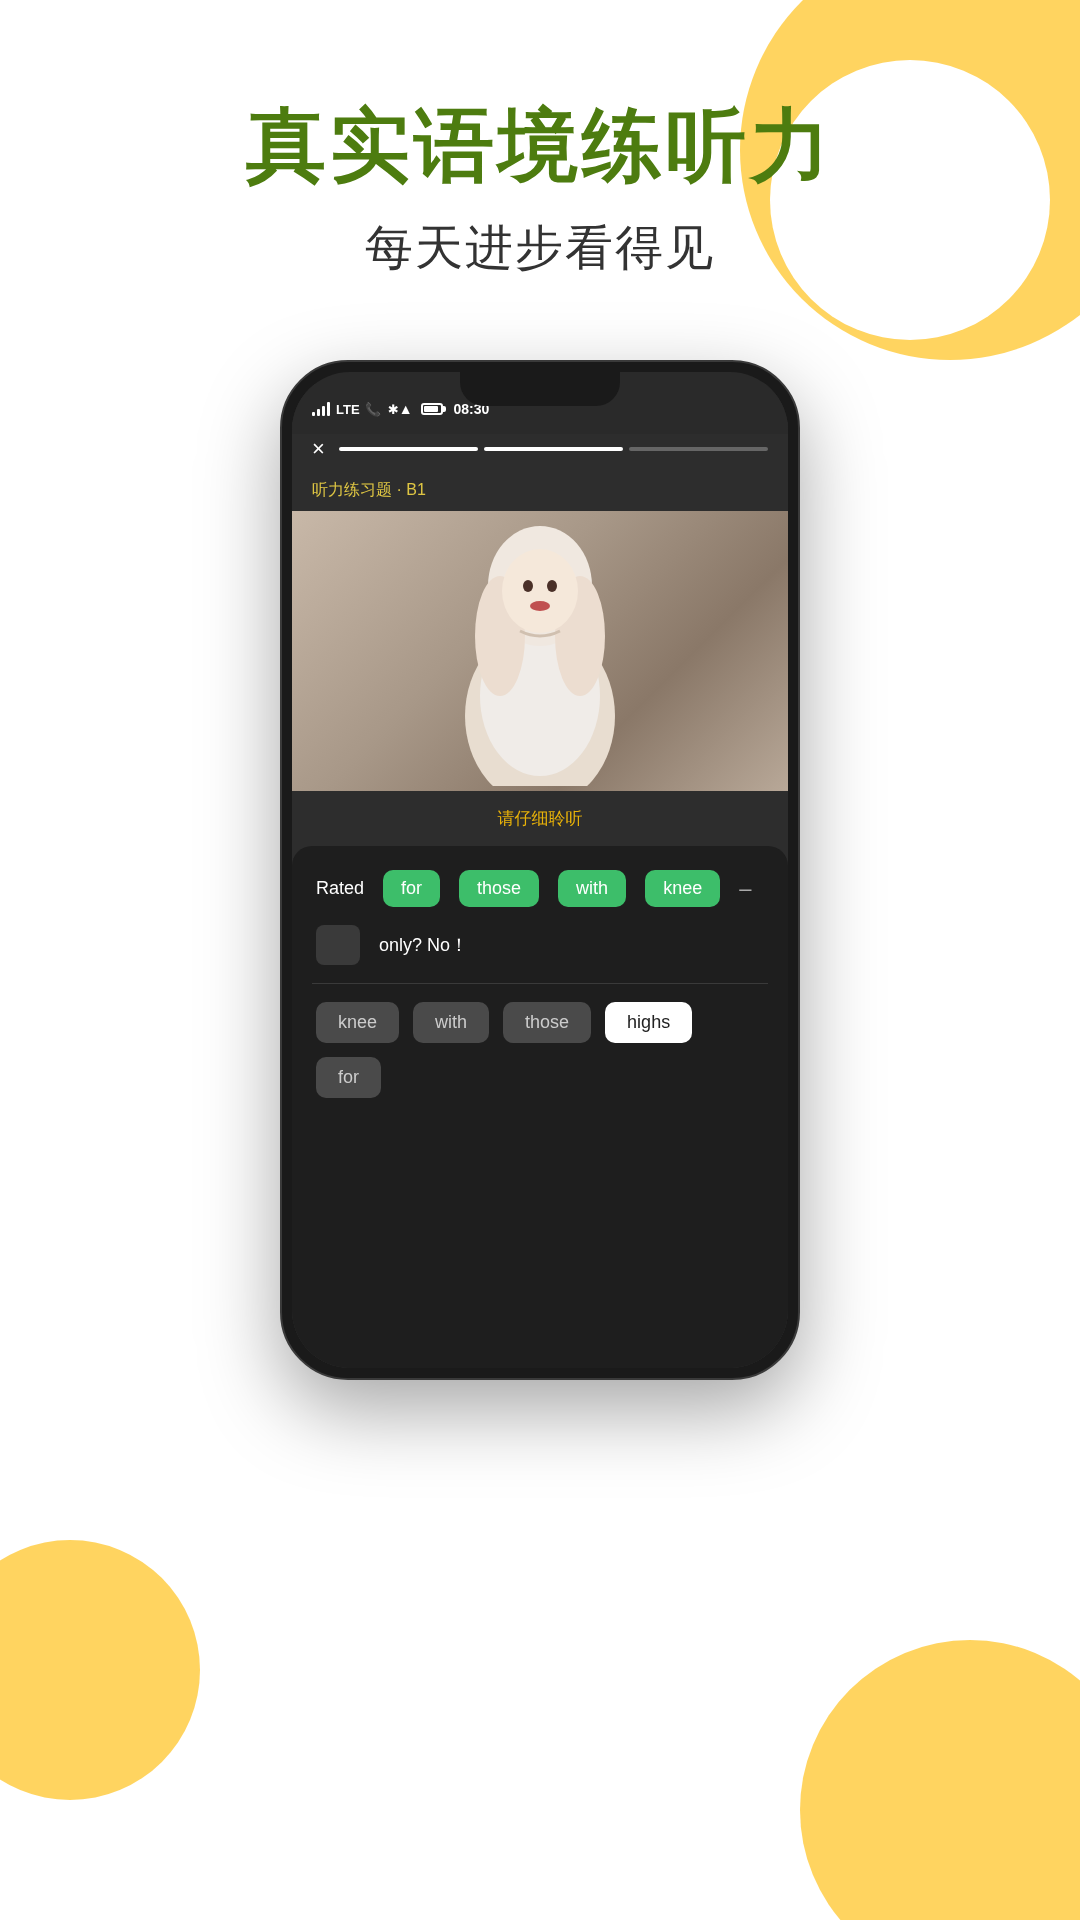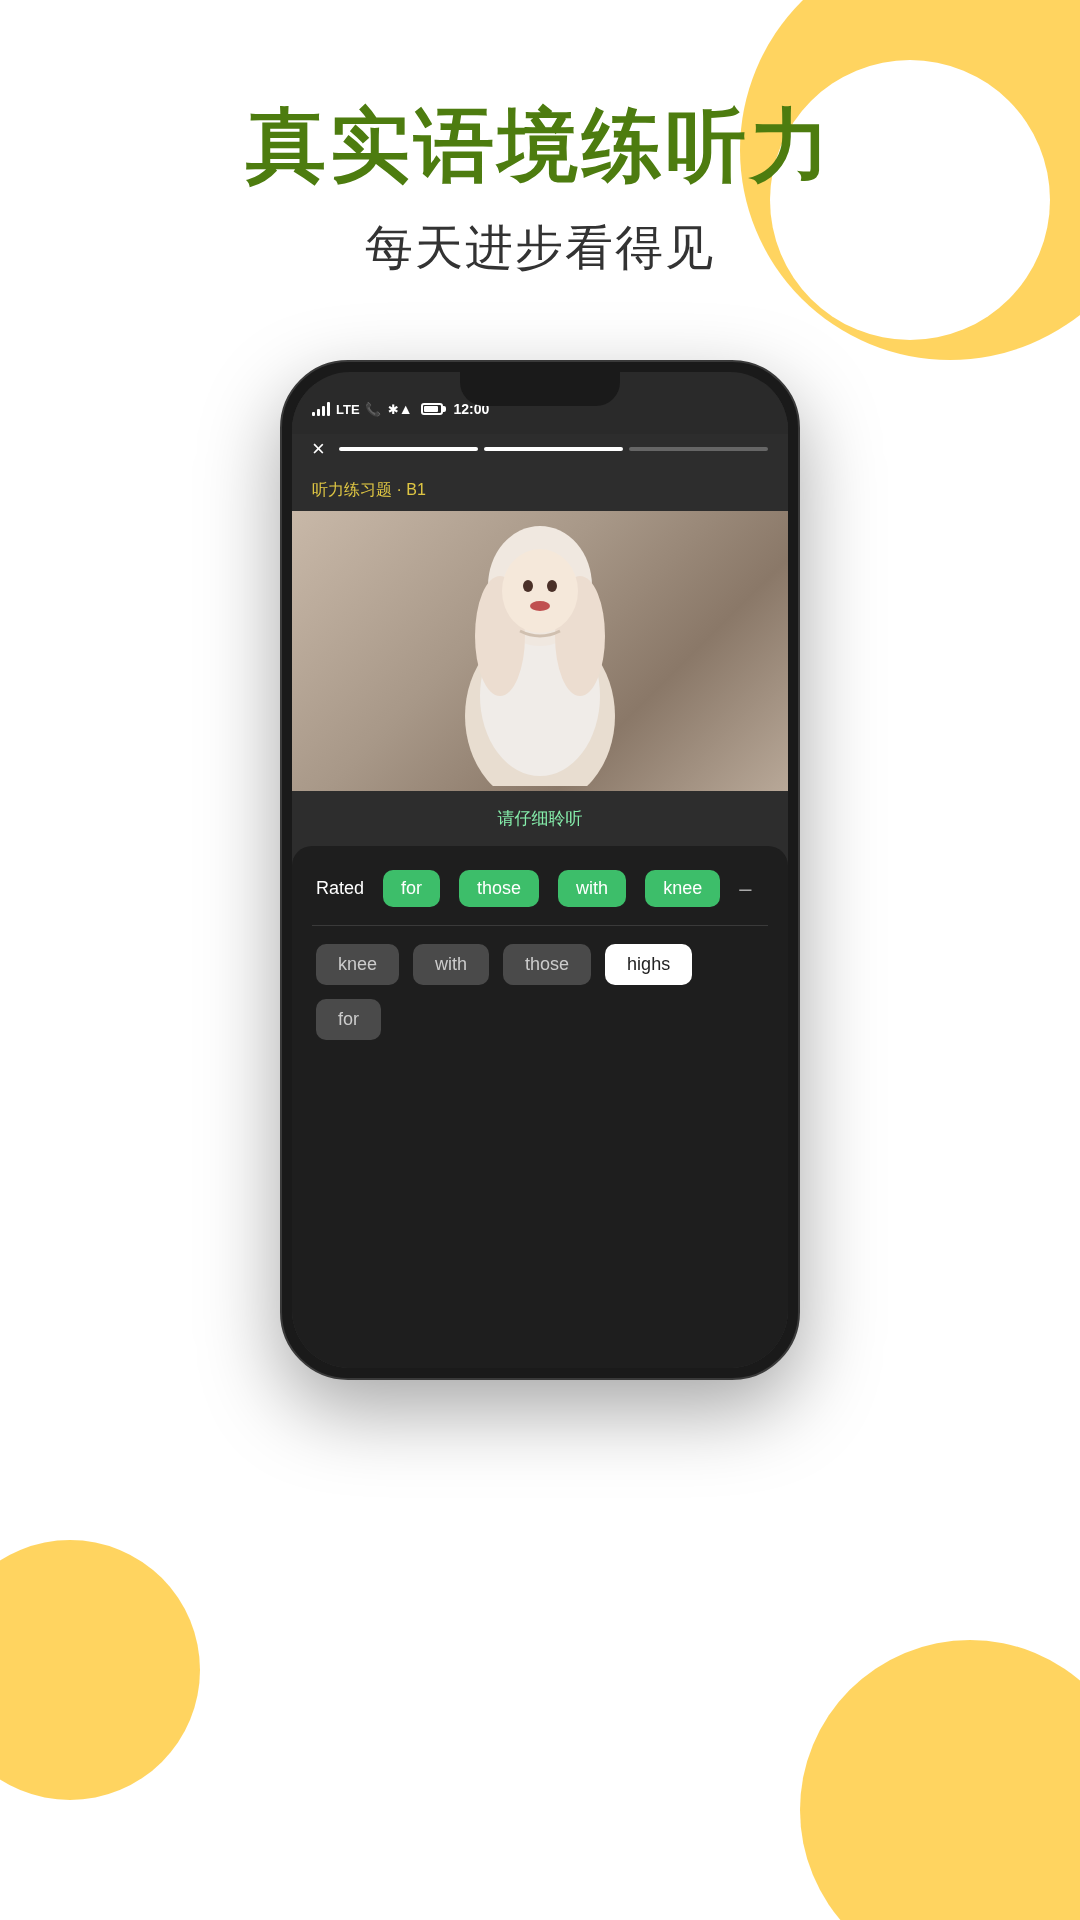--- a/index.html
+++ b/index.html
@@ -265,21 +265,21 @@
     .video-character {
       position: absolute;
       top: 0; left: 0; right: 0; bottom: 0;
       display: flex;
       align-items: center;
       justify-content: center;
     }
 
     
     .listen-text {
-      color: #86efac;
+      color: #eab308;
       font-size: 17px;
       text-align: center;
       padding: 16px;
     }
 
     
     .answer-area {
       background: #1e1e1e;
       border-radius: 20px 20px 0 0;
       padding: 24px 20px 20px;
@@ -390,21 +390,21 @@
         <div class="status-right">
 
           <span style="font-size:14px;">▲</span>
 
           <div class="battery-icon">
             <div class="battery-body">
               <div class="battery-fill"></div>
             </div>
             <div class="battery-tip"></div>
           </div>
-          <span style="font-size:14px;font-weight:600;">12:00</span>
+          <span style="font-size:14px;font-weight:600;">08:30</span>
         </div>
       </div>
 
       <div class="screen-content">
 
         <div class="top-bar">
           <span class="close-btn">×</span>
           <div class="progress-bar-container">
             <div class="progress-segment progress-active"></div>
             <div class="progress-segment progress-active"></div>
@@ -455,20 +455,24 @@
         <div class="answer-area">
 
           <div class="sentence-row">
             <span class="static-text">Rated</span>
             <span class="word-chip-green">for</span>
             <span class="word-chip-green">those</span>
             <span class="word-chip-green">with</span>
             <span class="word-chip-green">knee</span>
             <span class="word-chip-dash">–</span>
           </div>
+          <div class="sentence-row">
+            <div class="blank-box"></div>
+            <span class="static-text">only?  No！</span>
+          </div>
 
           <div class="options-divider"></div>
 
           <div class="options-row">
             <span class="option-chip option-gray">knee</span>
             <span class="option-chip option-gray">with</span>
             <span class="option-chip option-gray">those</span>
             <span class="option-chip option-white">highs</span>
             <span class="option-chip option-gray">for</span>
           </div>

